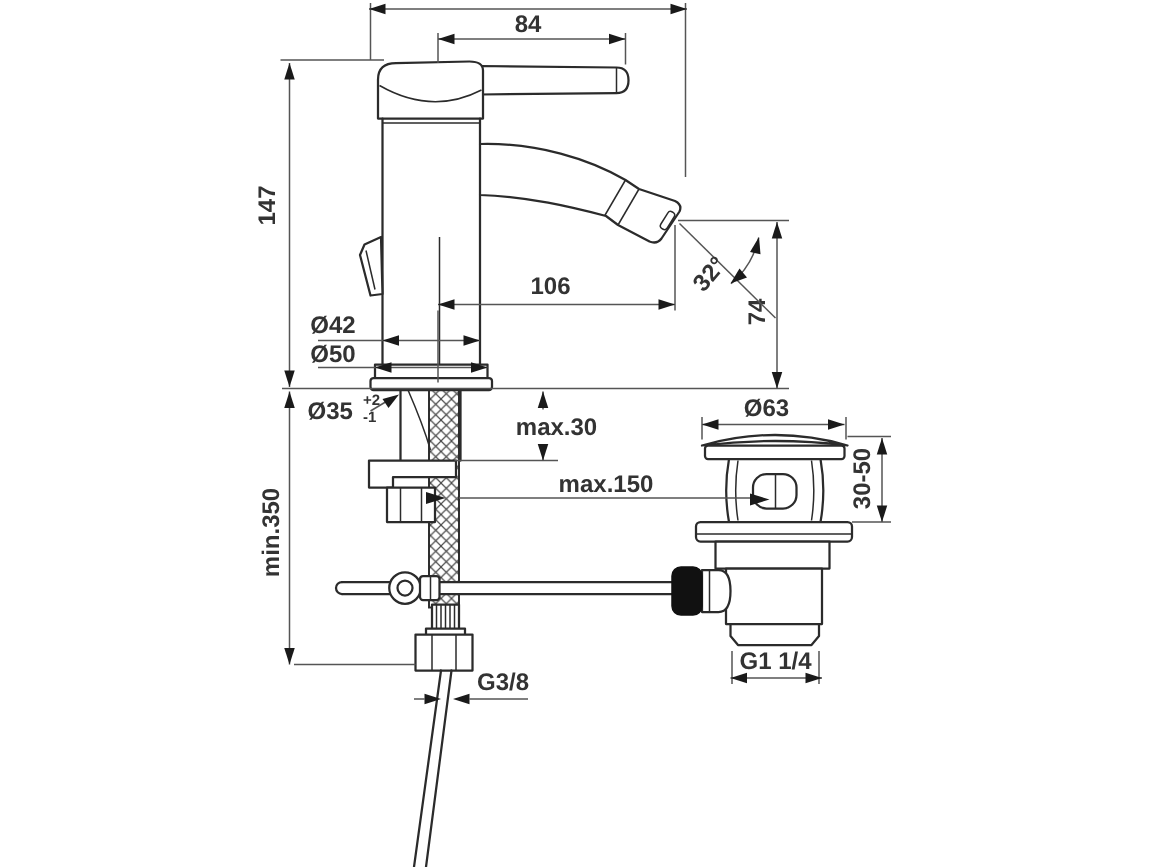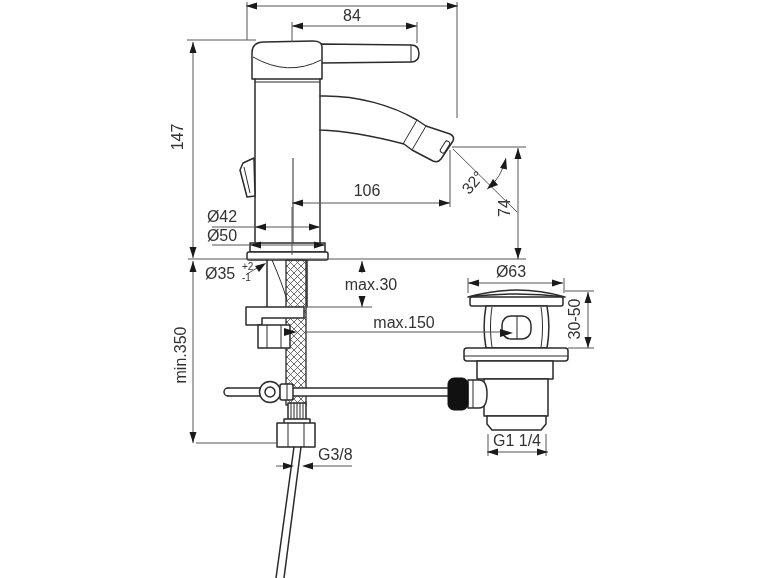--- a/index.html
+++ b/index.html
@@ -1,16 +1,16 @@
 <!DOCTYPE html>
 <html><head>
 <meta charset="utf-8">
 <style>
   html,body{margin:0;padding:0;background:#ffffff;}
-  .stage{width:662px;height:578px;background:#ffffff;position:relative;overflow:hidden;}
+  .stage{width:662px;height:578px;background:#ffffff;position:relative;overflow:hidden;font-weight:bold;}
   svg{display:block;font-family:"Liberation Sans","DejaVu Sans",sans-serif;}
   .obj{stroke:#2b2b2b;stroke-width:1.5;fill:none;stroke-linejoin:round;stroke-linecap:round;}
   .objf{stroke:#2b2b2b;stroke-width:1.5;fill:#ffffff;stroke-linejoin:round;}
   .obj-thin{stroke:#2b2b2b;stroke-width:1;fill:none;}
   .dim{stroke:#555555;stroke-width:1;fill:none;}
   .ah{fill:#1a1a1a;stroke:none;}
   .lbl{fill:#333333;font-size:16px;}
   .lbl-s{fill:#333333;font-size:10px;}
   .blk{fill:#111111;stroke:#111111;}
 </style>

